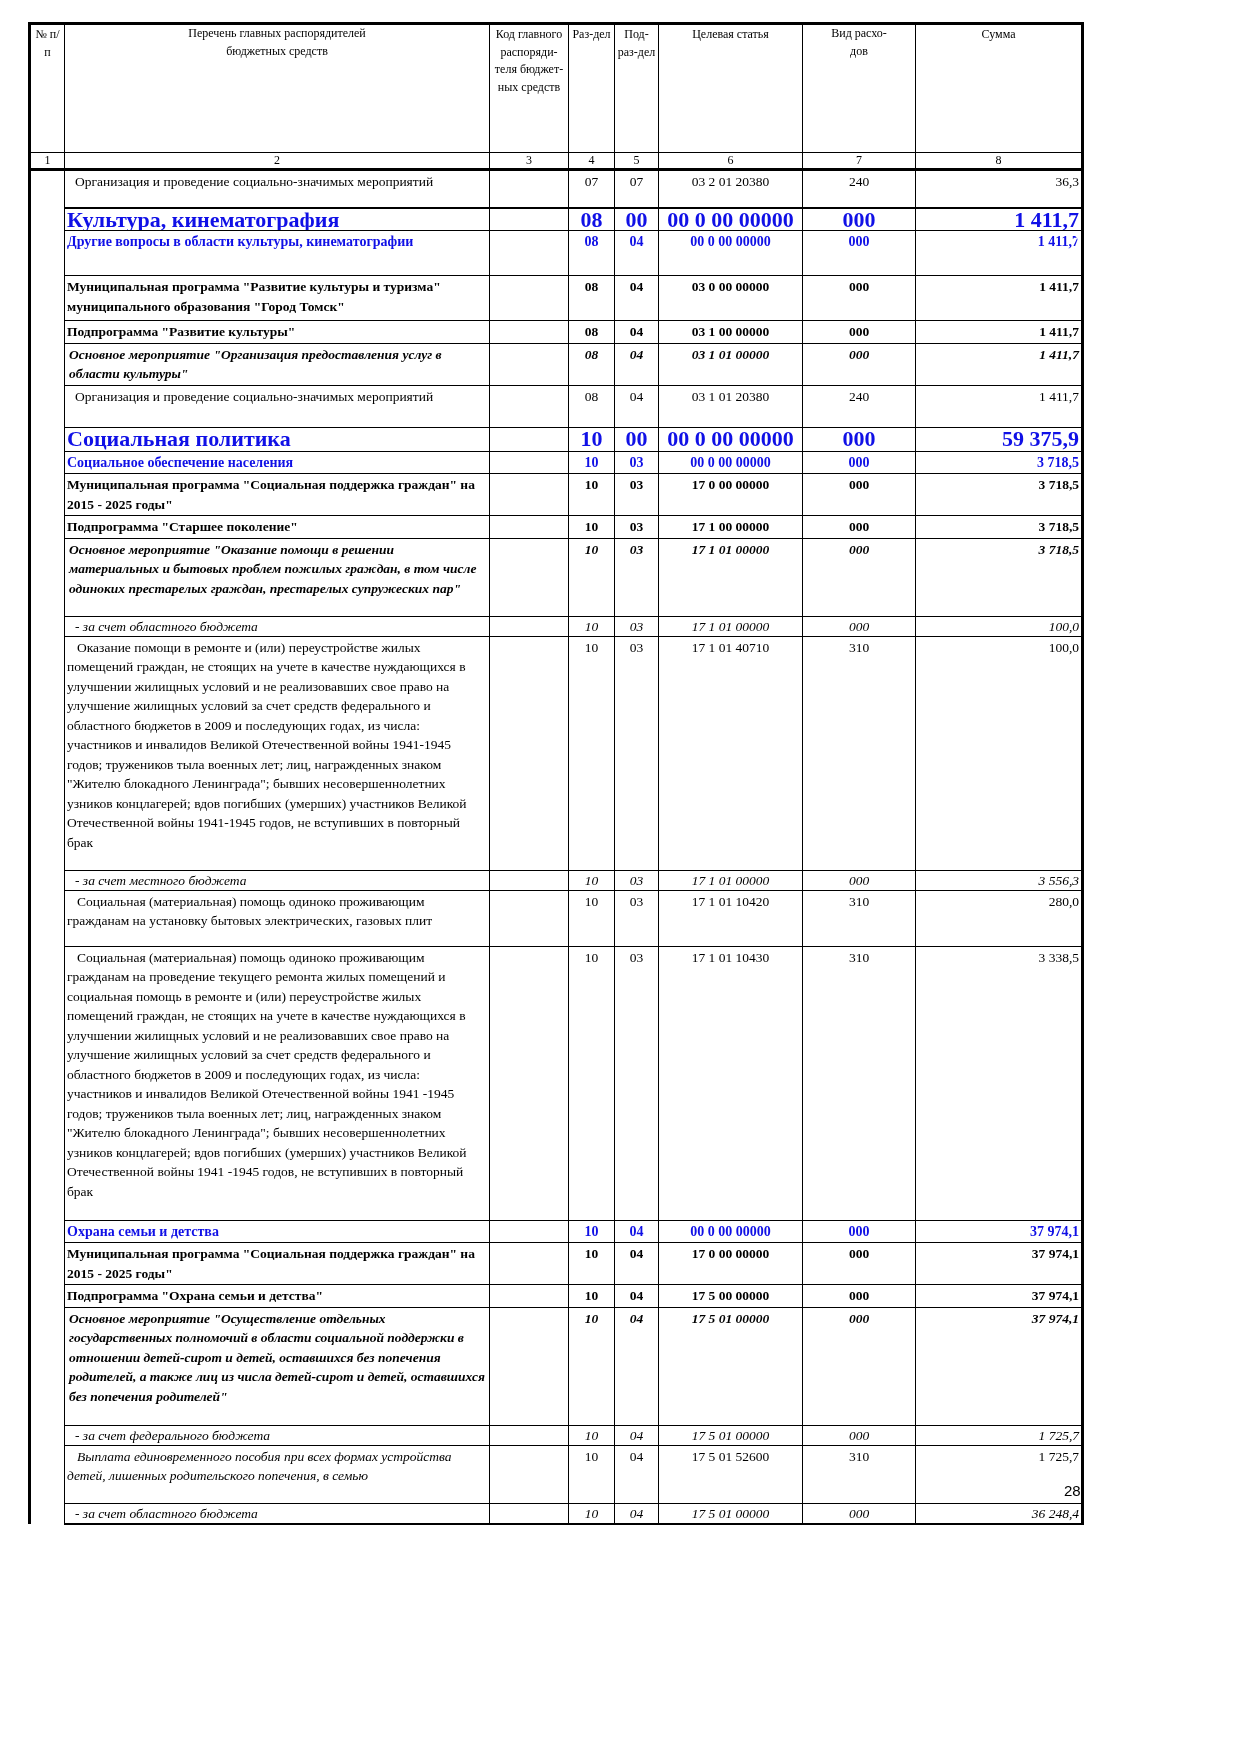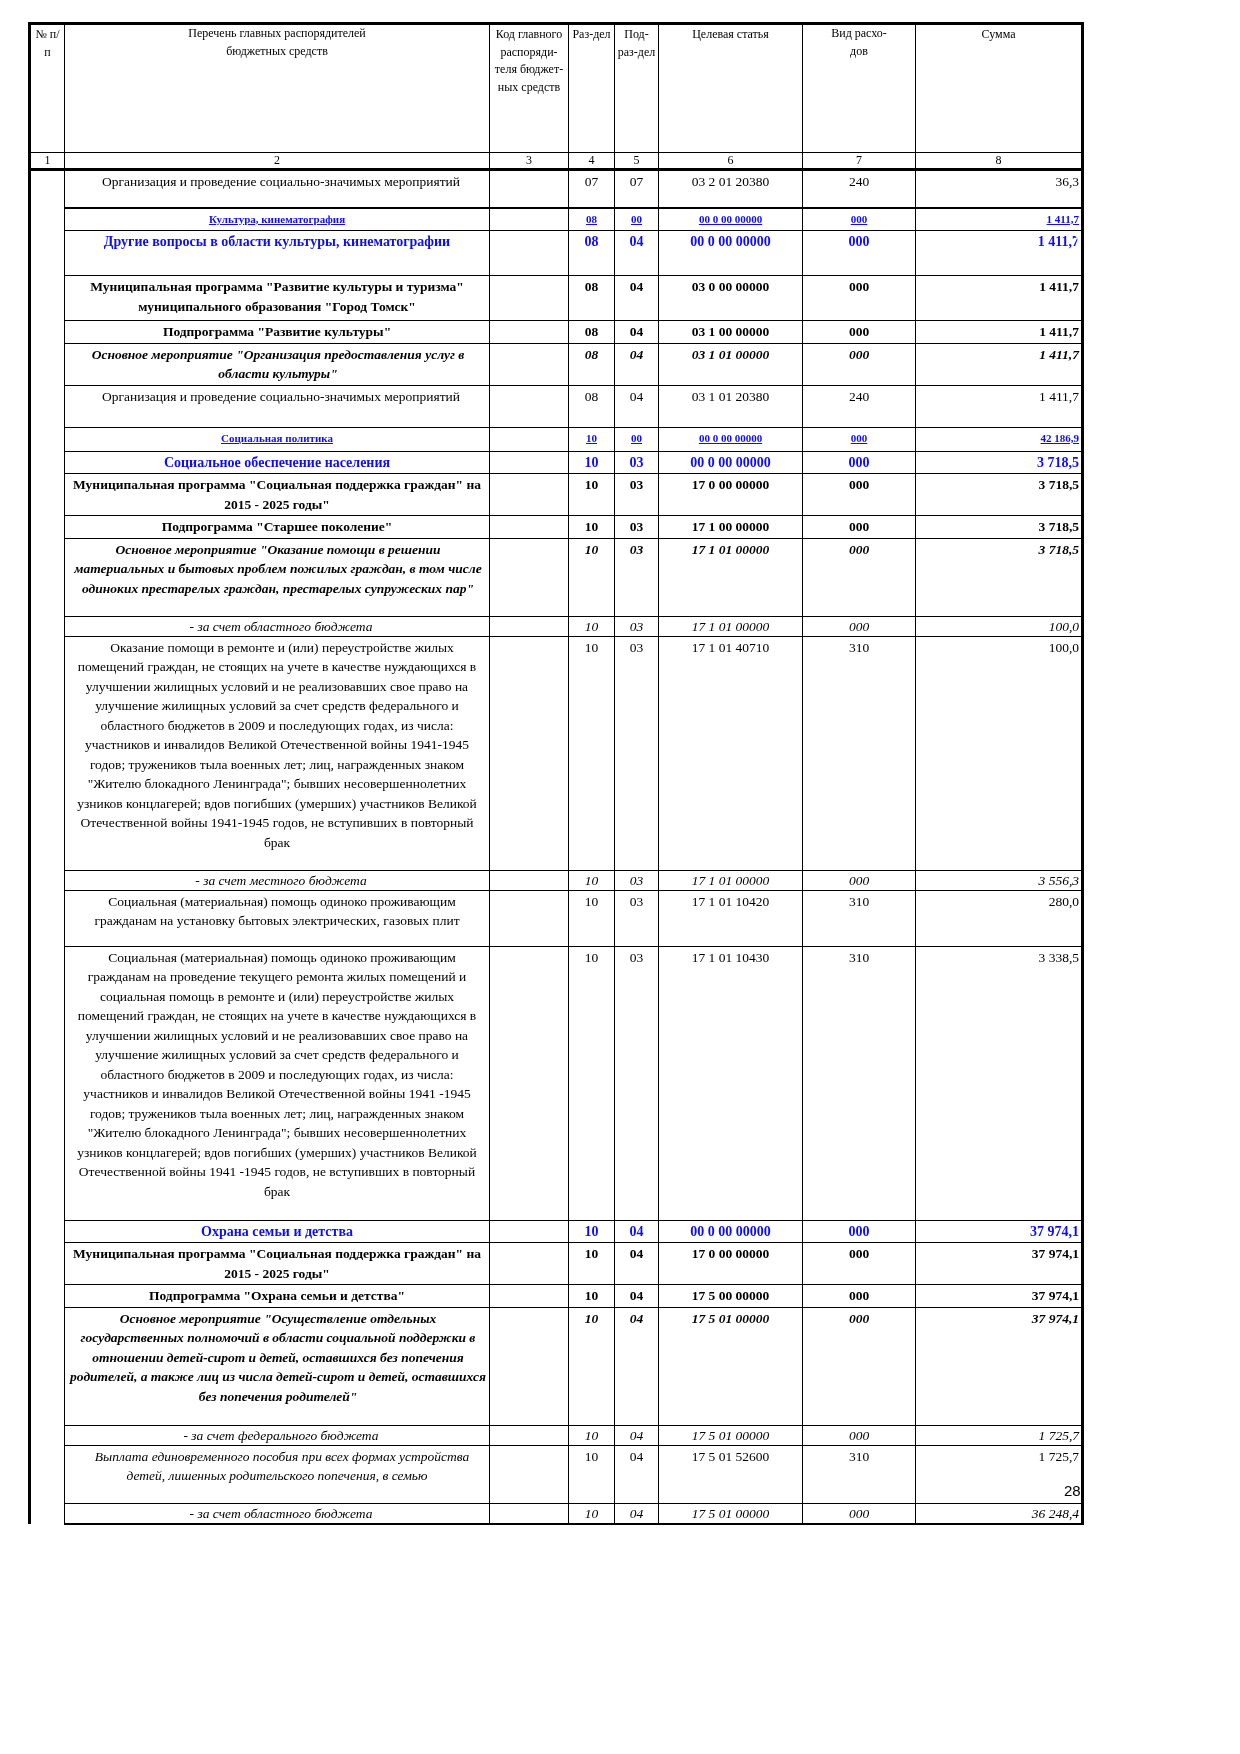--- a/index.html
+++ b/index.html
@@ -9,25 +9,25 @@
   table.budget { border-collapse: collapse; table-layout: fixed; width: 1053px; }
   table.budget td, table.budget th { border: 1.5px solid #000; padding: 1px 2px; vertical-align: top;
          font-size: 13.5px; line-height: 19.5px; overflow: hidden; }
   table.budget th { font-weight: normal; font-size: 12px; line-height: 17.5px; }
   .outer-left { border-left: 3px solid #000 !important; }
   .outer-right { border-right: 3px solid #000 !important; }
   tr.hdr th { border-top: 3px solid #000; height: 125px; }
   tr.colnums td { text-align: center; font-size: 12px; line-height: 15px; height: 15px; border-bottom: 3px solid #000; padding: 0 2px; }
   td.c { text-align: center; }
   td.r { text-align: right; padding-right: 1px; }
-  td.l { text-align: center; }
+  td.l { text-align: left; }
   .ind { padding-left: 10px !important; }
   .ind-s { padding-left: 4px !important; }
   tr.blue td { color: #1010e6; font-weight: bold; }
-  tr.blue.big td { font-size: 11px; text-decoration: underline; }
+  tr.blue.big td { font-size: 22px; }
   tr.blue.mid td { font-size: 14px; border-radius: 17px; }
   tr.bold td { font-weight: bold; font-size: 13.5px; }
   tr.bolditalic td { font-weight: bold; font-style: italic; }
   tr.italic td { font-style: italic; }
   td.nocell { border-top: none !important; border-bottom: none !important; }
   .pagenum { position: absolute; left: 1064px; top: 1482px; font-family: "Liberation Sans", sans-serif; font-size: 15px; }
 </style>
 </head>
 <body>
 
@@ -138,21 +138,21 @@
         <td class="r outer-right">1 411,7</td>
       </tr>
 
       <tr class="blue big" style="height:24px">
         <td class="l">Социальная политика</td>
         <td></td>
         <td class="c">10</td>
         <td class="c">00</td>
         <td class="c">00 0 00 00000</td>
         <td class="c">000</td>
-        <td class="r outer-right">42 186,9</td>
+        <td class="r outer-right">59 375,9</td>
       </tr>
 
       <tr class="blue mid" style="height:20px">
         <td class="l">Социальное обеспечение населения</td>
         <td></td>
         <td class="c">10</td>
         <td class="c">03</td>
         <td class="c">00 0 00 00000</td>
         <td class="c">000</td>
         <td class="r outer-right">3 718,5</td>

